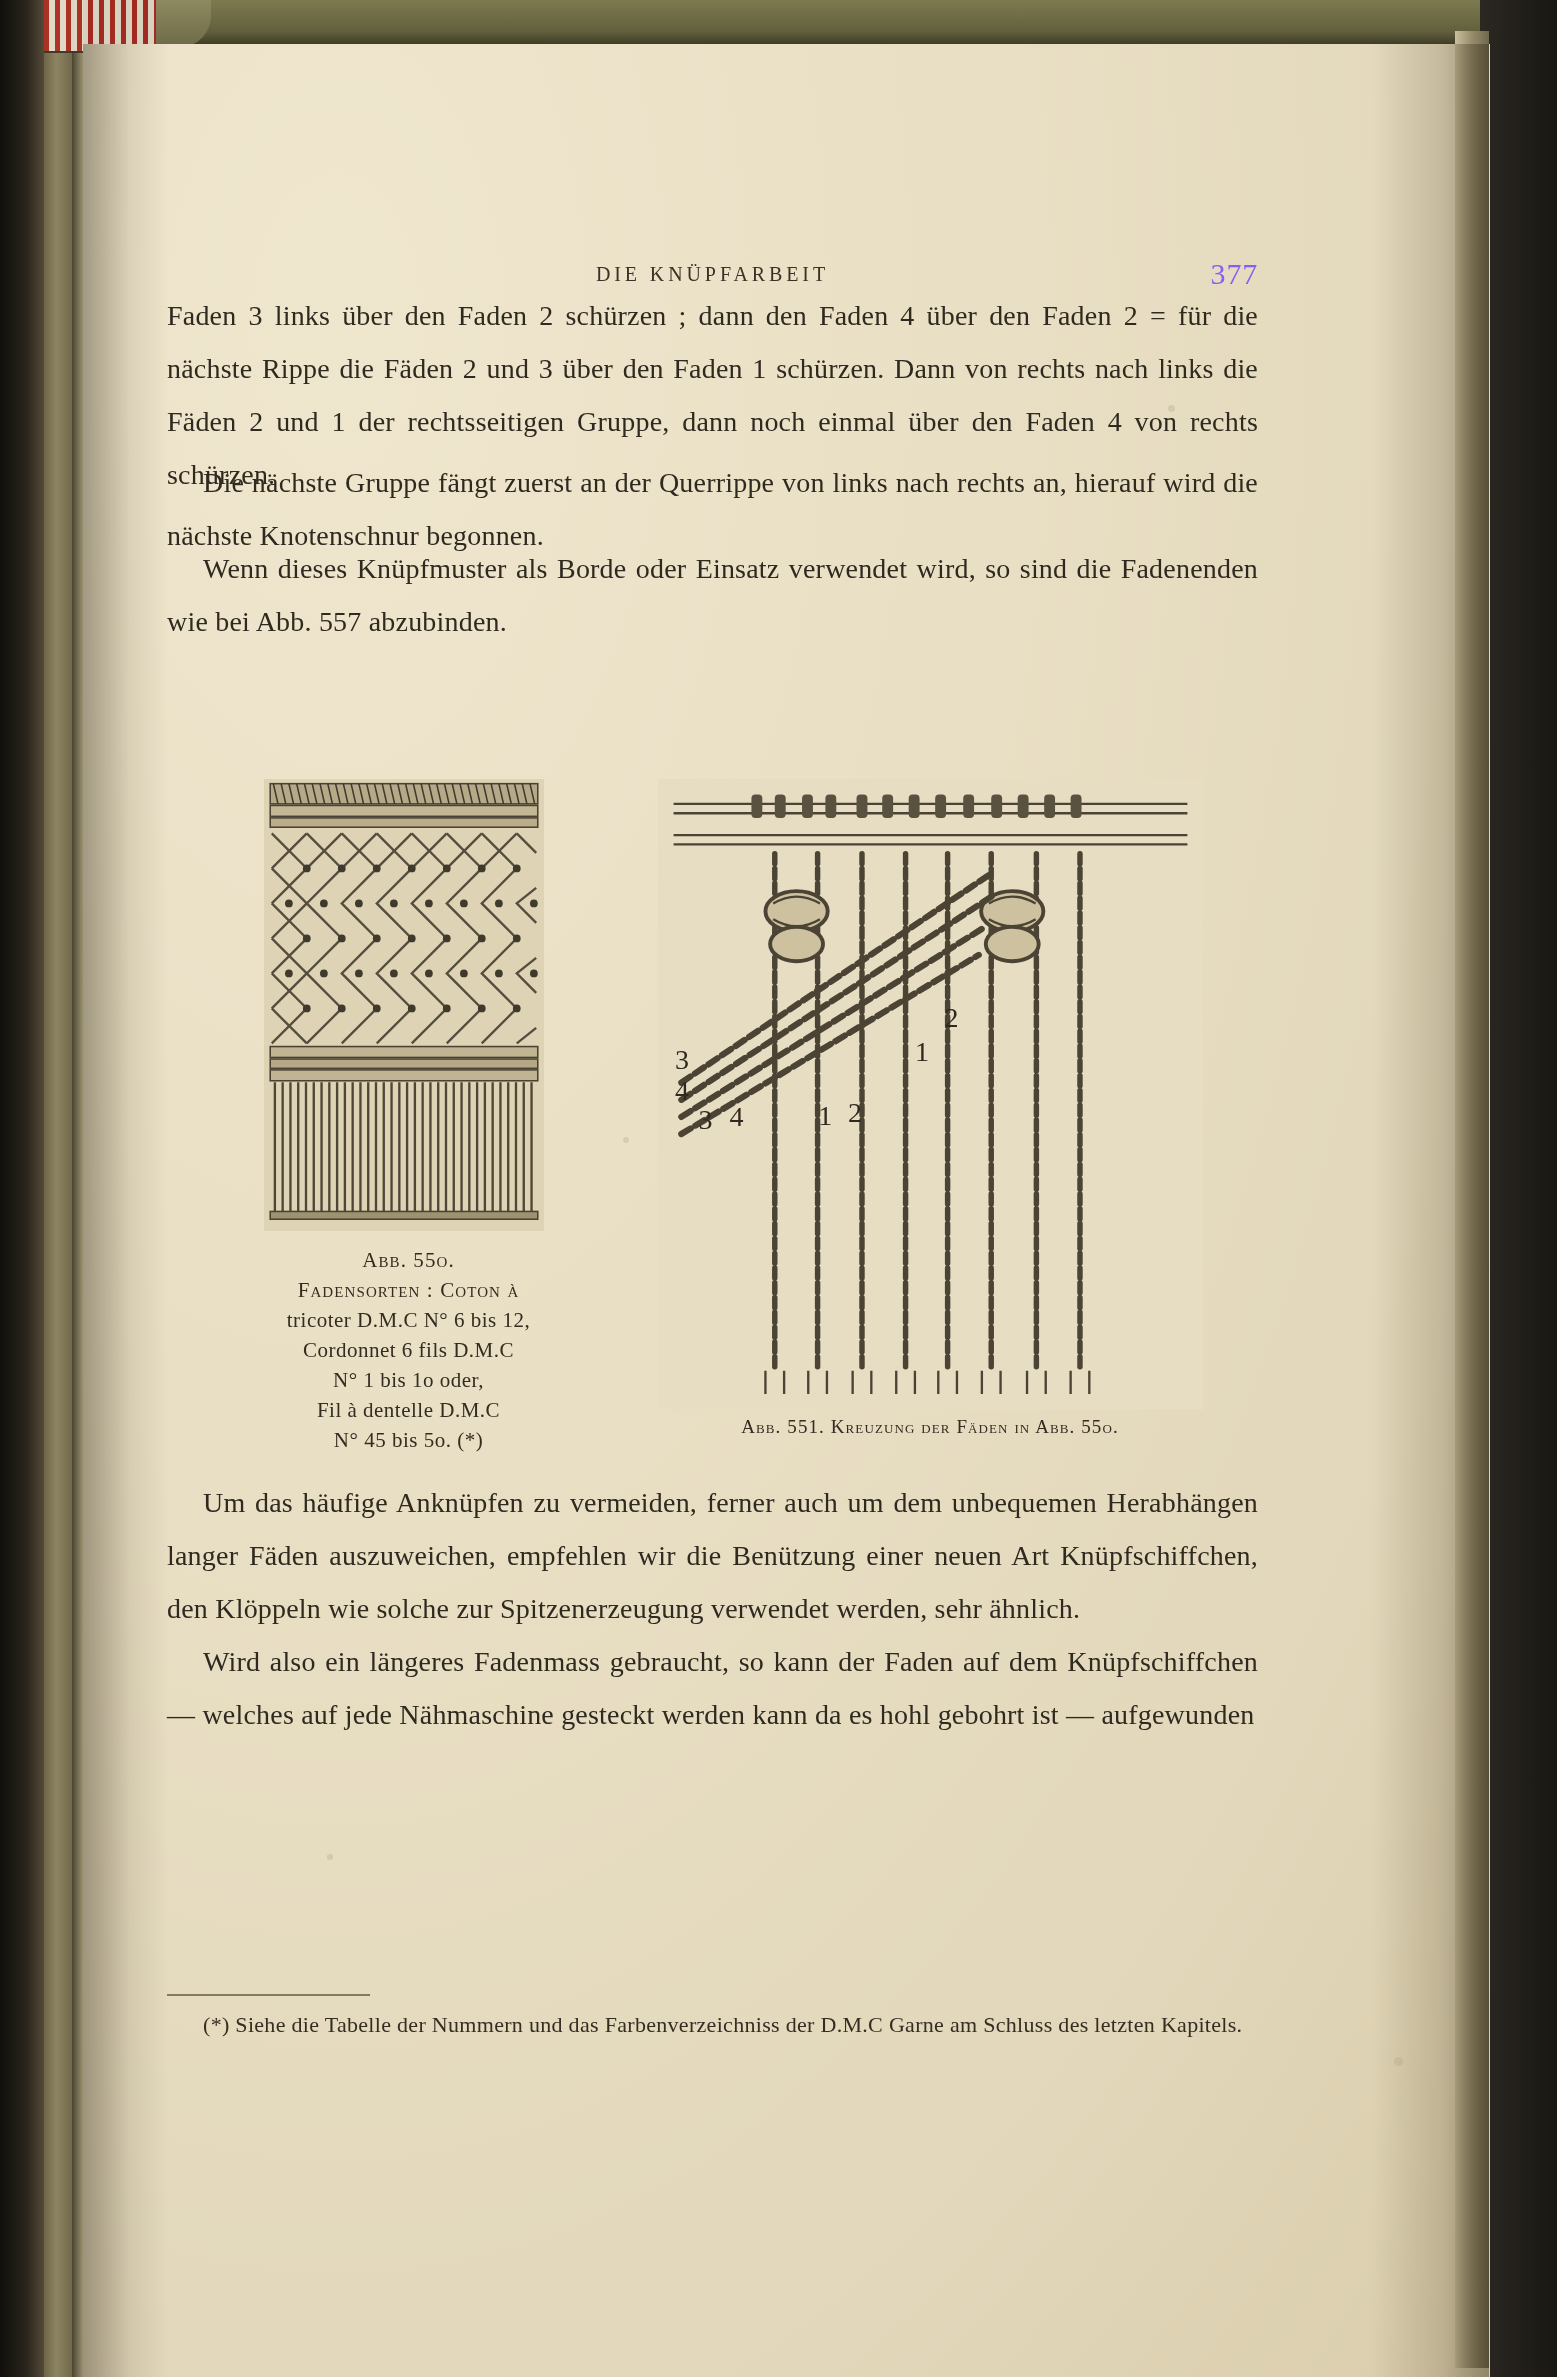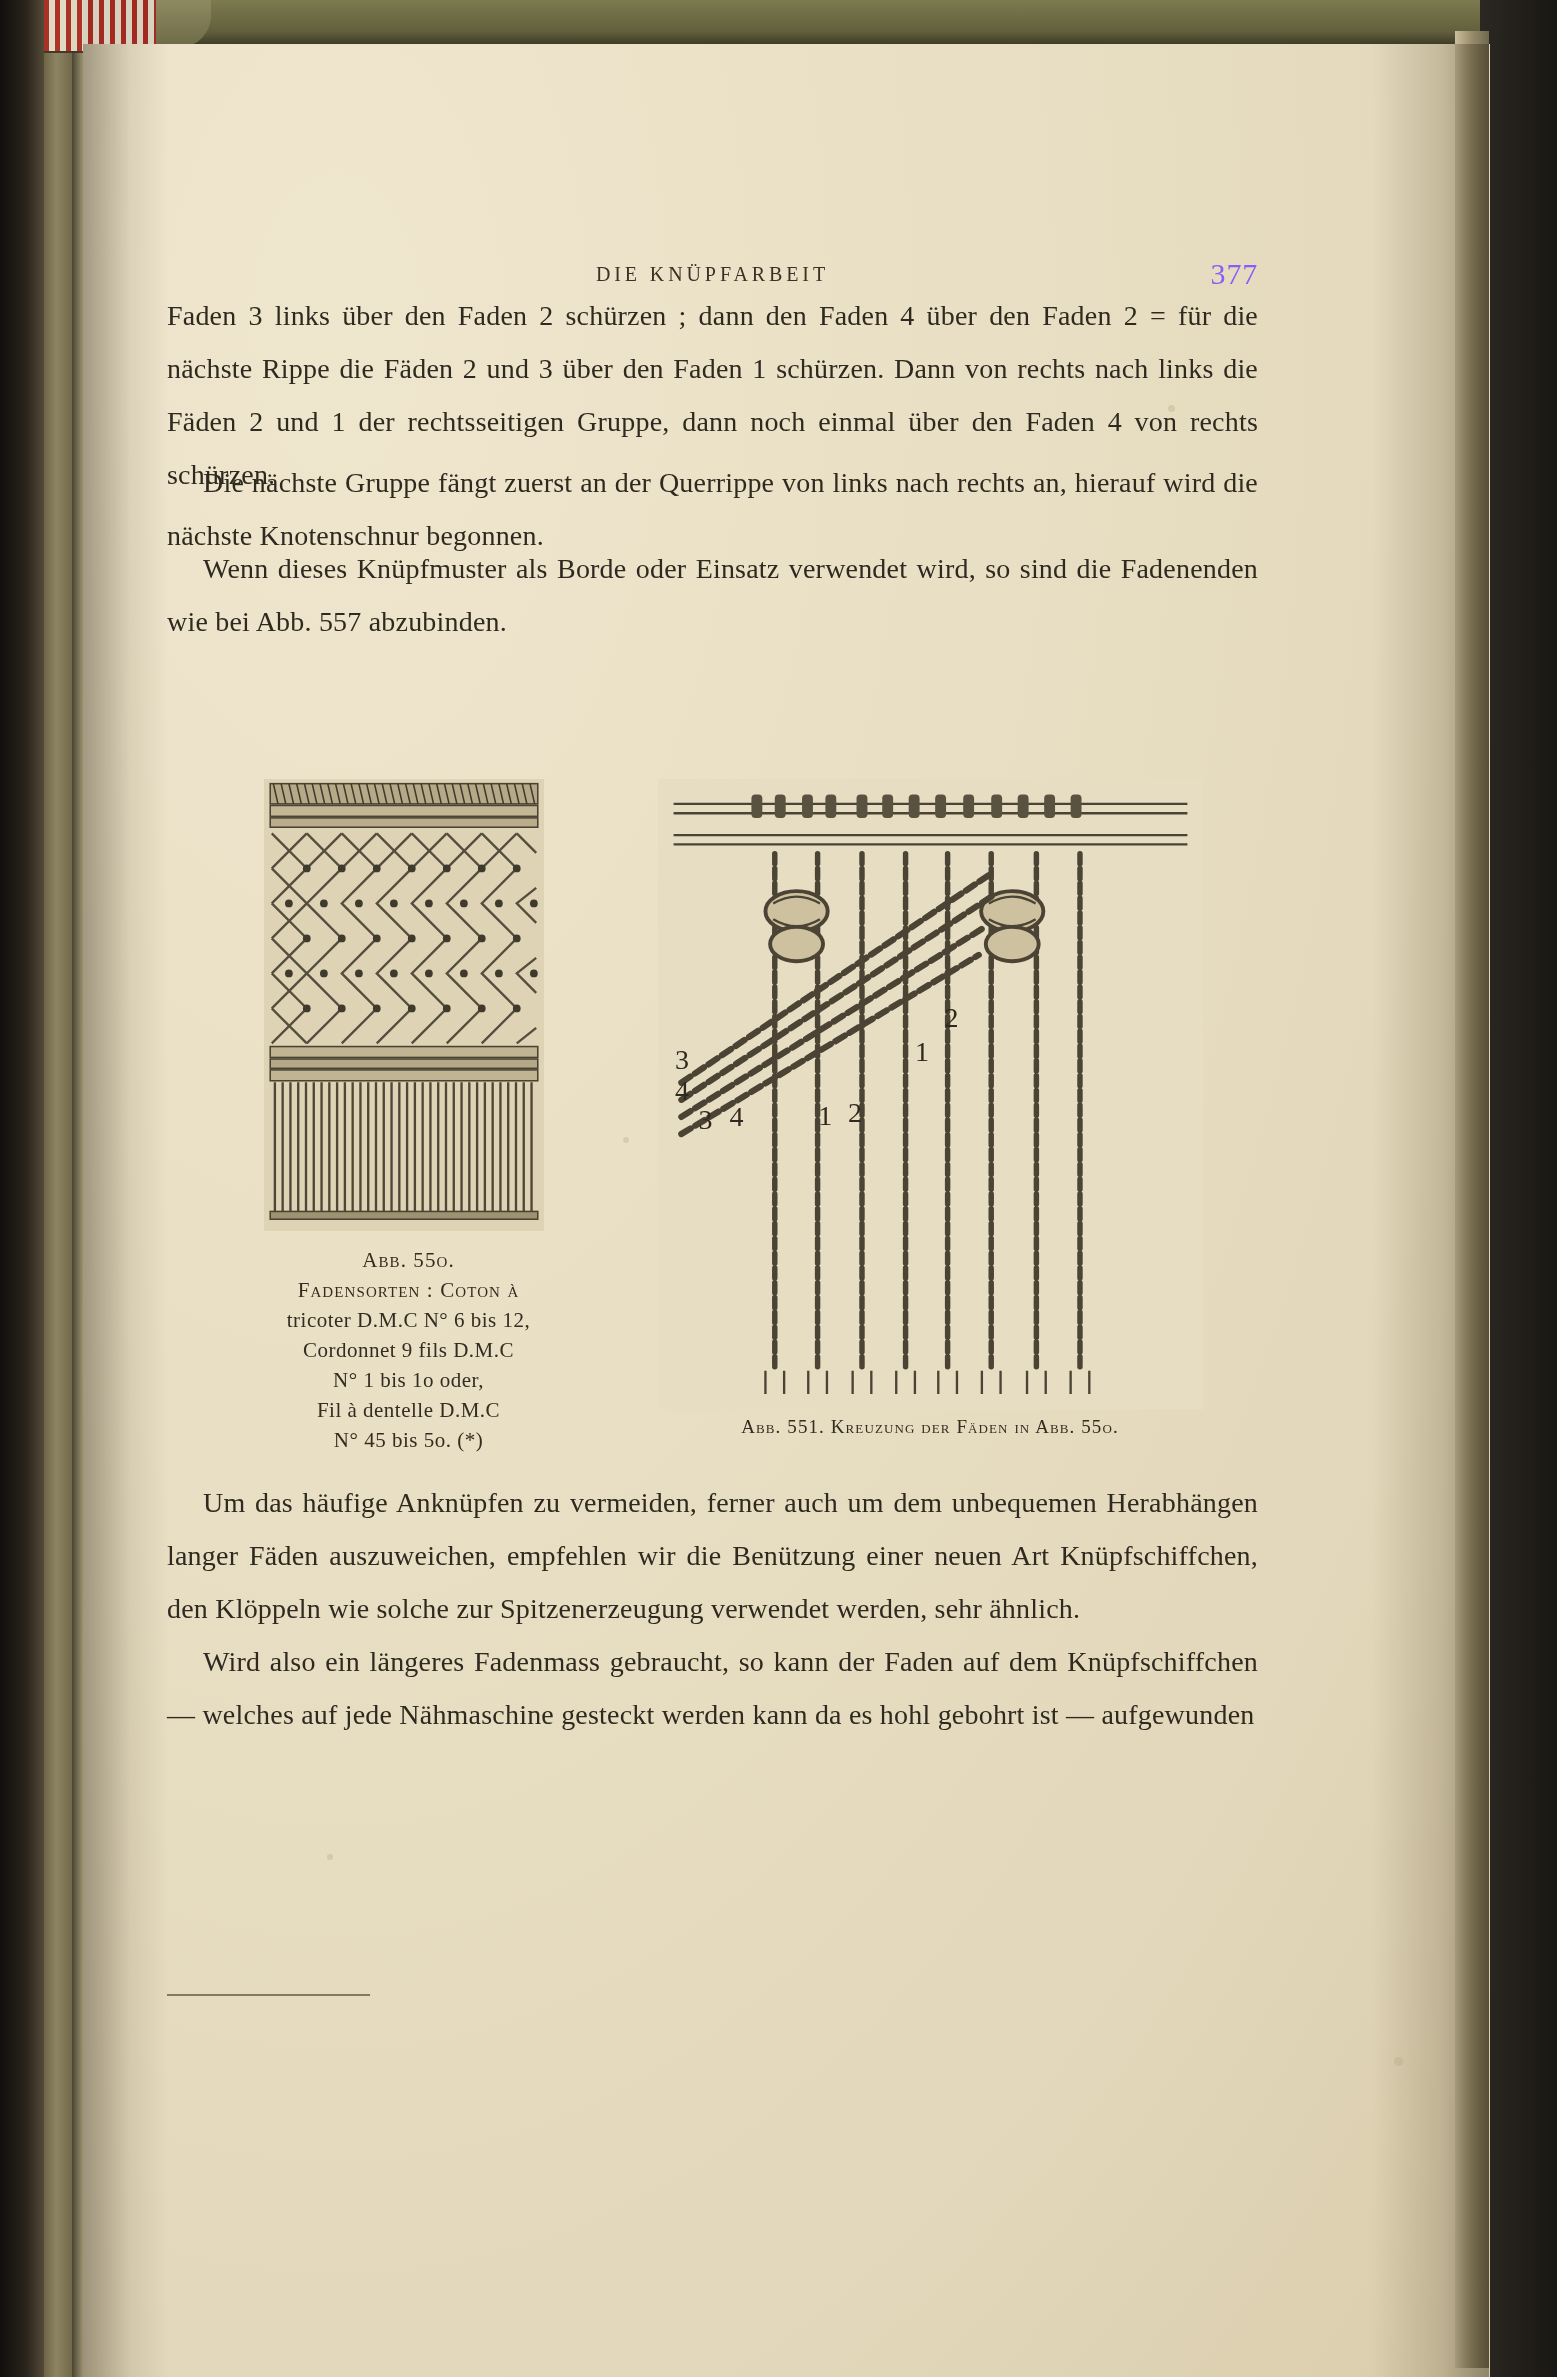--- a/index.html
+++ b/index.html
@@ -428,32 +428,35 @@
         <g stroke="#4b4434" stroke-width="3">
           <path d="M138 760 V790 M162 760 V790 M193 760 V790 M217 760 V790 M250 760 V790 M274 760 V790 M306 760 V790 M330 760 V790 M360 760 V790 M384 760 V790 M416 760 V790 M440 760 V790 M474 760 V790 M498 760 V790 M530 760 V790 M554 760 V790"></path>
         </g>
       </svg>
     </div>
 
     <div class="caption cap550">
       <div class="sc">Abb. 55o.</div>
       <div><span class="sc">Fadensorten : Coton à</span></div>
       <div>tricoter D.M.C N° 6 bis 12,</div>
-      <div>Cordonnet 9 fils D.M.C</div>
+      <div>Cordonnet 6 fils D.M.C</div>
       <div>N° 1 bis 1o oder,</div>
       <div>Fil à dentelle D.M.C</div>
       <div>N° 45 bis 5o. (*)</div>
     </div>
 
     <div class="caption cap551">
       <span class="sc">Abb. 551. Kreuzung der Fäden in Abb. 55o.</span>
     </div>
   </div>
 
   <div class="lower">
     <p class="body indent">Um das häufige Anknüpfen zu vermeiden, ferner auch um dem unbequemen Herabhängen langer Fäden auszuweichen, empfehlen wir die Benützung einer neuen Art Knüpfschiffchen, den Klöppeln wie solche zur Spitzenerzeugung verwendet werden, sehr ähnlich.</p>
     <p class="body indent">Wird also ein längeres Fadenmass gebraucht, so kann der Faden auf dem Knüpfschiffchen — welches auf jede Nähmaschine gesteckt werden kann da es hohl gebohrt ist — aufgewunden</p>
   </div>
 
   <div class="footrule"></div>
+  <div class="footnote">
+    <span class="fn-indent">(*) Siehe die Tabelle der Nummern und das Farbenverzeichniss der D.M.C Garne am Schluss des letzten Kapitels.</span>
+  </div>
 
 </div>
 
 
 </body></html>

